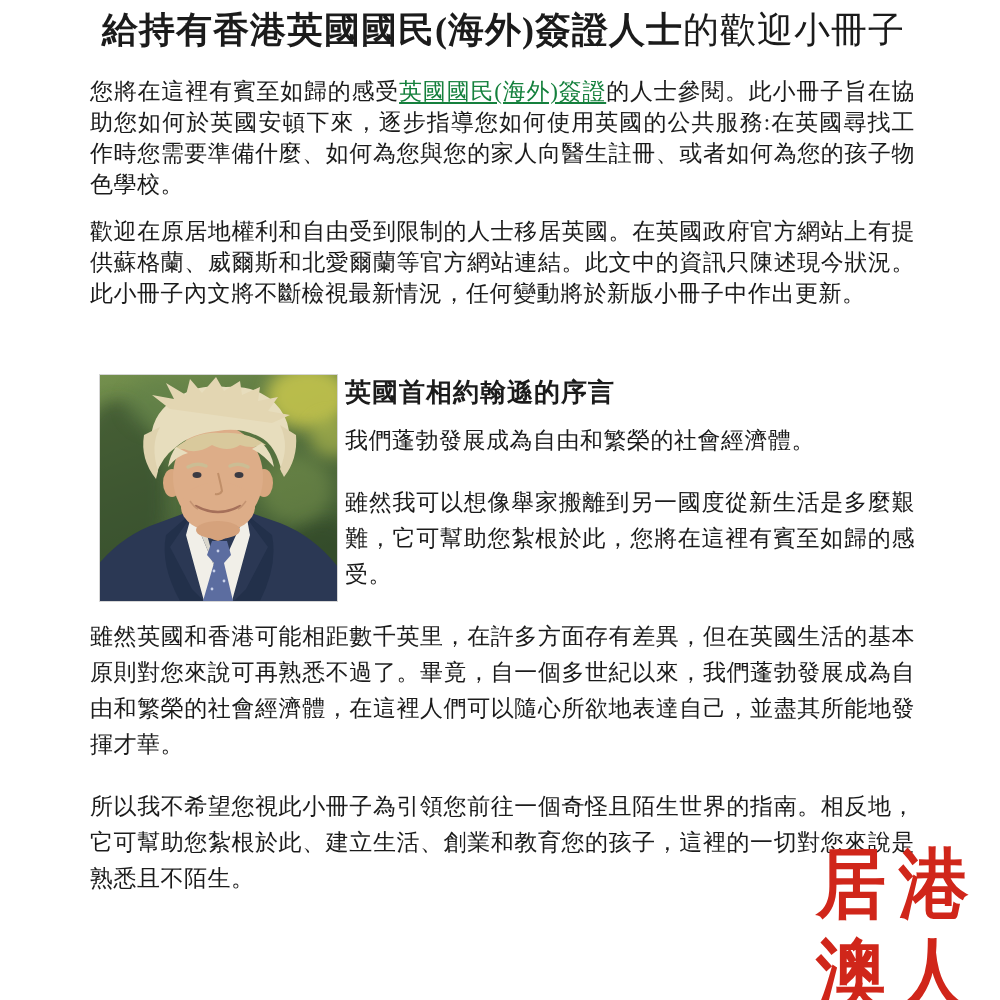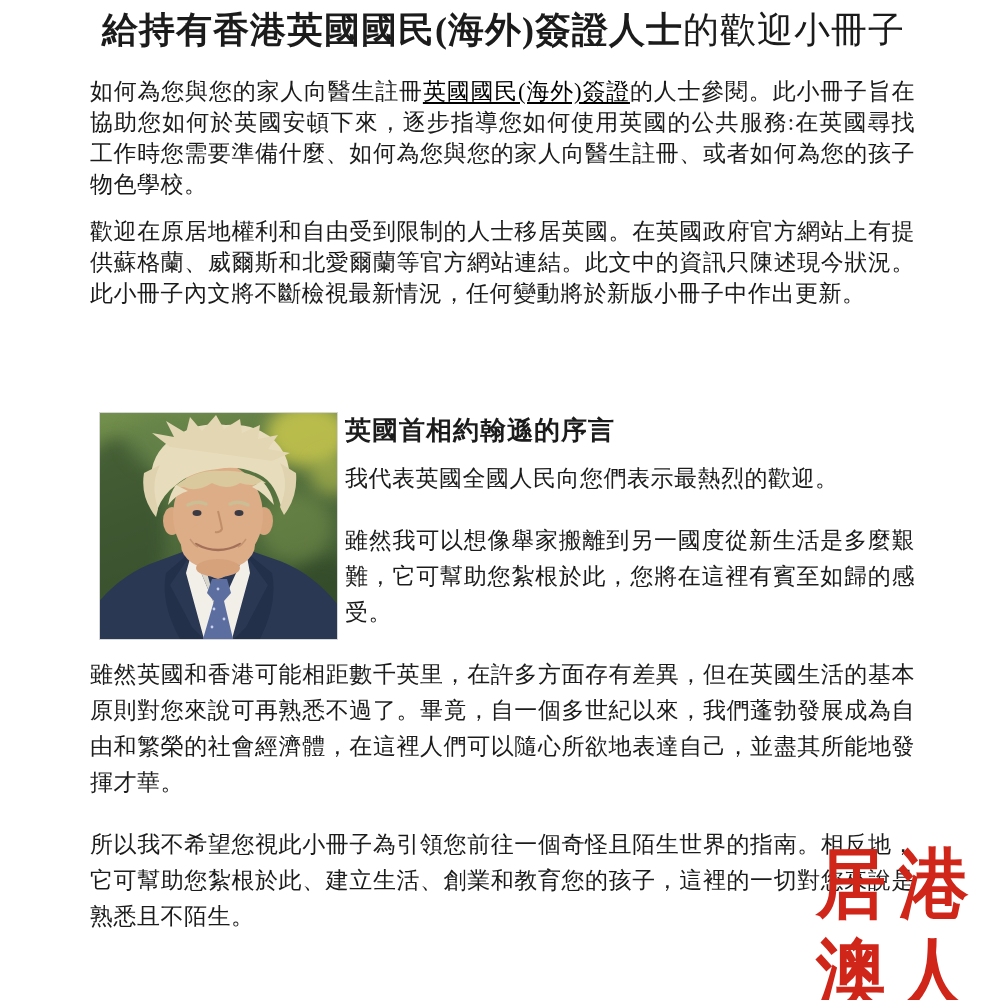--- a/index.html
+++ b/index.html
@@ -27,27 +27,27 @@
   .title .t-bold{font-weight:700;}
   .title .t-light{font-weight:400;}
   .intro-par{
     margin:0 0 16px 0;
     font-size:23px;
     line-height:31px;
     text-align:justify;
     letter-spacing:0.5px;
   }
   a.doc-link{
-    color:#000000;
+    color:#15803d;
     text-decoration:underline;
     text-underline-offset:3px;
     cursor:pointer;
   }
   .preface{
-    margin-top:104px;
+    margin-top:66px;
   }
   .photo-frame{
     float:left;
     width:237px;height:226px;
     margin:0 8px 6px 10px;
     outline:1px solid #d6d6d6;
   }
   .photo-frame svg{display:block;width:237px;height:226px;}
   .preface-heading{
     margin:0 0 12px 0;
@@ -88,21 +88,21 @@
   }
 </style>
 </head>
 <body>
 
 <div class="page">
   <div class="doc">
 
     <h1 class="title"><span class="t-bold">給持有香港英國國民(海外)簽證人士</span><span class="t-light">的歡迎小冊子</span></h1>
 
-    <p class="intro-par"><span>如何為您與您的家人向醫生註冊</span><a class="doc-link">英國國民(海外)簽證</a><span>的人士參閱。此小冊子旨在協助您如何於英國安頓下來，逐步指導您如何使用英國的公共服務:在英國尋找工作時您需要準備什麼、如何為您與您的家人向醫生註冊、或者如何為您的孩子物色學校。</span></p>
+    <p class="intro-par"><span>您將在這裡有賓至如歸的感受</span><a class="doc-link">英國國民(海外)簽證</a><span>的人士參閱。此小冊子旨在協助您如何於英國安頓下來，逐步指導您如何使用英國的公共服務:在英國尋找工作時您需要準備什麼、如何為您與您的家人向醫生註冊、或者如何為您的孩子物色學校。</span></p>
 
     <p class="intro-par">歡迎在原居地權利和自由受到限制的人士移居英國。在英國政府官方網站上有提供蘇格蘭、威爾斯和北愛爾蘭等官方網站連結。此文中的資訊只陳述現今狀況。此小冊子內文將不斷檢視最新情況，任何變動將於新版小冊子中作出更新。</p>
 
     <section class="preface">
 
       <div class="photo-frame">
         <svg viewBox="0 0 237 226" xmlns="http://www.w3.org/2000/svg">
           <defs>
             <linearGradient id="bgGrad" x1="0" y1="0" x2="0.4" y2="1">
               <stop offset="0" stop-color="#74904d"></stop>
@@ -157,21 +157,21 @@
           <path d="M70 34 L 52 20 L 74 24 L 66 8 L 86 20 L 90 4 L 102 18 L 116 2 L 124 16 L 140 6 L 142 20 L 160 12 L 158 26 L 178 22 L 168 36 L 190 40 L 172 48 Z" fill="#e3d6b2"></path>
           <path d="M58 96 Q 50 70 60 52 L 44 60 Q 40 84 56 104 Z" fill="#dfd2ae"></path>
           <path d="M180 94 Q 190 70 180 50 L 196 60 Q 198 84 184 102 Z" fill="#dfd2ae"></path>
           <path d="M74 74 Q 96 56 120 58 Q 148 56 166 70 Q 150 74 140 70 Q 128 78 112 70 Q 96 80 84 74 Z" fill="#d9c99c"></path>
           <path d="M76 72 Q 70 80 68 92 Q 78 80 88 78 Z" fill="#e7ddbd"></path>
           <path d="M162 68 Q 172 78 174 92 Q 162 78 152 74 Z" fill="#e7ddbd"></path>
         </svg>
       </div>
 
       <h2 class="preface-heading">英國首相約翰遜的序言</h2>
-      <p class="preface-par">我代表英國全國人民向您們表示最熱烈的歡迎。</p>
+      <p class="preface-par">我們蓬勃發展成為自由和繁榮的社會經濟體。</p>
       <p class="preface-par">雖然我可以想像舉家搬離到另一國度從新生活是多麼艱難，它可幫助您紮根於此，您將在這裡有賓至如歸的感受。</p>
       <p class="preface-par">雖然英國和香港可能相距數千英里，在許多方面存有差異，但在英國生活的基本原則對您來說可再熟悉不過了。畢竟，自一個多世紀以來，我們蓬勃發展成為自由和繁榮的社會經濟體，在這裡人們可以隨心所欲地表達自己，並盡其所能地發揮才華。</p>
       <p class="preface-par tight">所以我不希望您視此小冊子為引領您前往一個奇怪且陌生世界的指南。相反地，它可幫助您紮根於此、建立生活、創業和教育您的孩子，這裡的一切對您來說是熟悉且不陌生。</p>
 
     </section>
 
   </div>
 
   <div class="stamp">
     <div class="stamp-row">居港</div>

